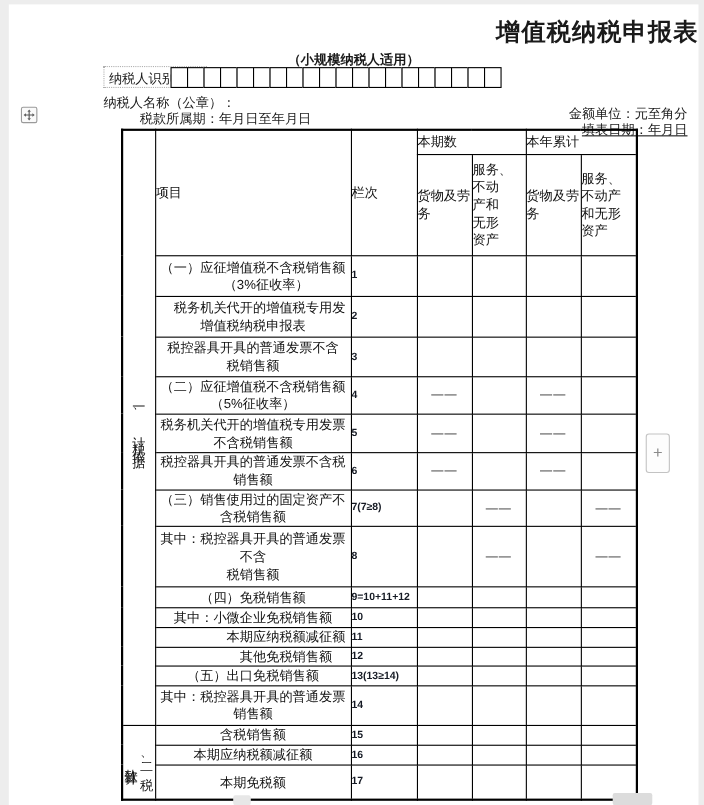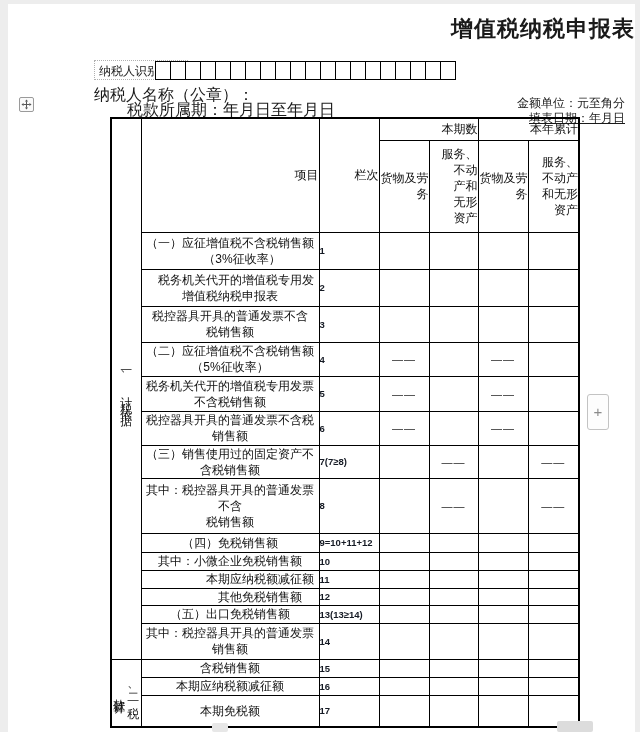--- a/index.html
+++ b/index.html
@@ -26,40 +26,40 @@
     position:absolute; left:86px; top:56px; height:20px;
     border:1px dotted #b0b0b0; padding:2px 4px 0 4px;
     font-size:12px; white-space:nowrap;
   }
   .id-boxes { position:absolute; left:147px; top:57px; display:flex; }
   .idbox {
     width:16px; height:19px; border:1px solid #000; margin-left:-1px;
     background:#fff;
   }
   .idbox:first-child { margin-left:0; }
-  .line-left { position:absolute; font-size:16px; white-space:nowrap; }
+  .line-left { position:absolute; font-size:12px; white-space:nowrap; }
   .line-right { position:absolute; right:10px; font-size:12px; white-space:nowrap; text-align:center;margin-top:10px; }
   .name-line  { left:86px; top:81px; }
   .unit-line  { top:81px; }
   .period-line{ left:95px; top:96px;margin-left:24px; }
   .date-line  { top:96px;text-decoration:underline; }
   .move-handle {
     position:absolute; left:11px; top:93px; width:15px; height:15px;
     border:1px solid #9a9a9a; border-radius:2px; background:#fafafa;
     display:flex; align-items:center; justify-content:center; cursor:move;
   }
   table.form {
     position:absolute; left:102px; top:113px; width:468px;
     border-collapse:collapse; table-layout:fixed;
     border:2px solid #000;
     font-size:12px; color:#111;
   }
   table.form td { border:1px solid #000; padding:0; vertical-align:middle; overflow:hidden; }
   td.bL2 { border-left:2px solid #000; }
-  td.hc { text-align:right; white-space:pre-line; line-height:16px; }
+  td.hc { text-align:left; white-space:pre-line; line-height:16px; }
   td.lab {
     text-align:center; padding:1px 2px 1px 4px;
     white-space:pre-line; line-height:16px;
   }
   td.col {
     font-size:9.5px; font-weight:700; padding-left:4px;
     white-space:nowrap; color:#151a24;
   }
   td.val { text-align:center; font-size:11px; letter-spacing:1px; color:#222; cursor:text; }
   td.grp { text-align:center; vertical-align:middle; padding:0; }
@@ -78,20 +78,21 @@
   .frag { position:absolute; border-radius:2px; }
   .frag-left  { left:204px; top:719px; width:16px; height:9px;  background:#e7e7e7; }
   .frag-right { left:549px; top:717px; width:36px; height:11px; background:#dcdcdc; }
 </style>
 </head>
 <body>
 
 <div class="page">
 
   <div class="title">增值税纳税申报表</div>
+  <div class="subtitle">（小规模纳税人适用）</div>
 
   <div class="id-label">纳税人识别号：</div>
   <div class="id-boxes">
       <div class="idbox"></div>
       <div class="idbox"></div>
       <div class="idbox"></div>
       <div class="idbox"></div>
       <div class="idbox"></div>
       <div class="idbox"></div>
       <div class="idbox"></div>

